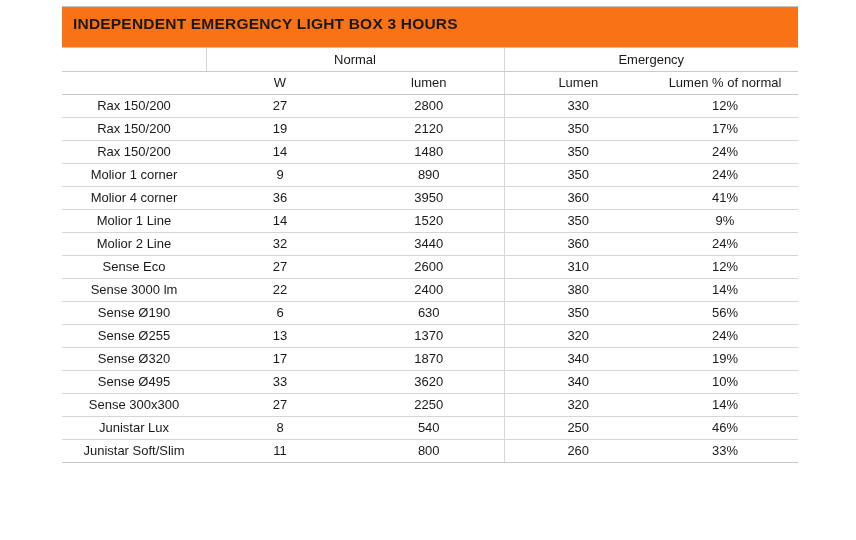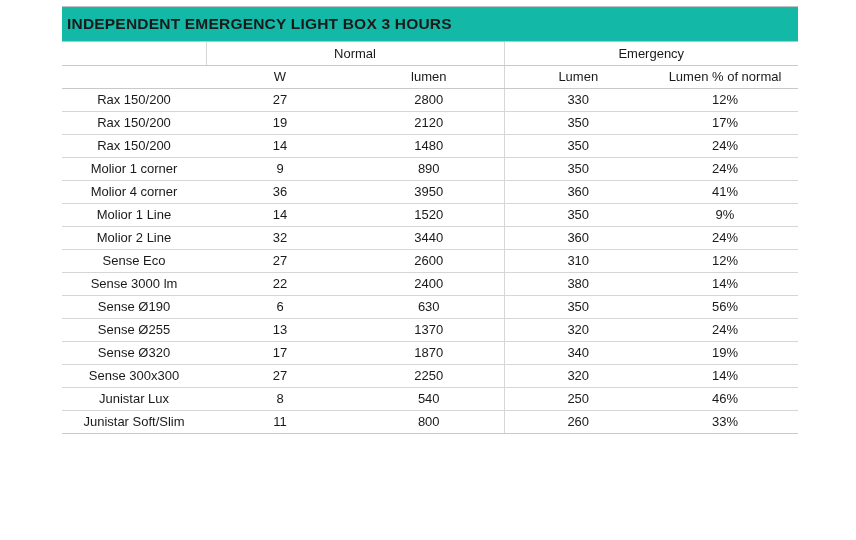--- a/index.html
+++ b/index.html
@@ -11,29 +11,29 @@
     color: #1a1a1a;
     overflow: hidden;
   }
   .sheet { position: relative; width: 856px; height: 540px; }
   .table-wrap {
     position: absolute;
     left: 62px; top: 6px;
     width: 736px;
   }
   .title-bar {
-    background: #14b8a6;
+    background: #f97316;
     border-top: 1px solid #c3c3c3;
     border-bottom: 1px solid #c3c3c3;
-    height: 36px;
+    height: 42px;
     line-height: 34px;
     font-weight: bold;
     font-size: 15.5px;
     letter-spacing: 0.2px;
-    padding-left: 5px;
+    padding-left: 11px;
     white-space: nowrap;
   }
   table.data {
     border-collapse: collapse;
     table-layout: fixed;
     width: 736px;
     font-size: 13px;
   }
   table.data th, table.data td {
     padding: 0;
@@ -161,20 +161,27 @@
             <td>24%</td>
           </tr>
           <tr>
             <td class="name">Sense Ø320</td>
             <td>17</td>
             <td>1870</td>
             <td class="sep-left">340</td>
             <td>19%</td>
           </tr>
           <tr>
+            <td class="name">Sense Ø495</td>
+            <td>33</td>
+            <td>3620</td>
+            <td class="sep-left">340</td>
+            <td>10%</td>
+          </tr>
+          <tr>
             <td class="name">Sense 300x300</td>
             <td>27</td>
             <td>2250</td>
             <td class="sep-left">320</td>
             <td>14%</td>
           </tr>
           <tr>
             <td class="name">Junistar Lux</td>
             <td>8</td>
             <td>540</td>

